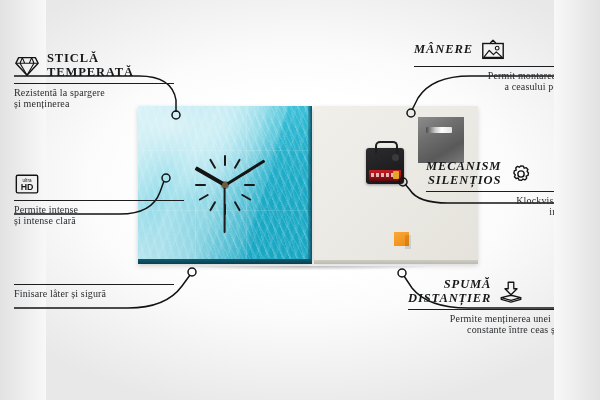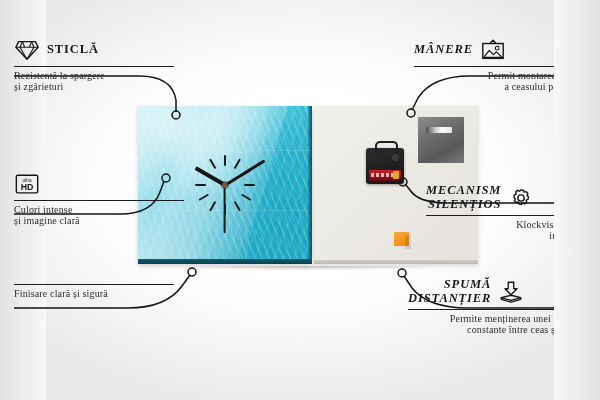--- a/index.html
+++ b/index.html
@@ -244,56 +244,57 @@
     <path d="M586,76 L470,76 Q432,76 418,98 L412,110" fill="none" stroke="#121315" stroke-width="1.5"></path>
     <circle cx="411" cy="113" r="4" fill="none" stroke="#121315" stroke-width="1.5"></circle>
 
     <path d="M586,203 L448,203 Q418,203 410,190 L405,184" fill="none" stroke="#121315" stroke-width="1.5"></path>
     <circle cx="403" cy="182" r="4" fill="none" stroke="#121315" stroke-width="1.5"></circle>
 
     <path d="M586,308 L468,308 Q428,308 412,288 L404,276" fill="none" stroke="#121315" stroke-width="1.5"></path>
     <circle cx="402" cy="273" r="4" fill="none" stroke="#121315" stroke-width="1.5"></circle>
   </svg>
 
-  <div class="callout left" style="left:14px;top:38px;width:165px;">
+  <div class="callout left" style="left:14px;top:52px;width:165px;">
     <div class="co-head">
       <svg class="ico" viewBox="0 0 28 24">
         <path d="M5,3 H23 L26,9 L14,22 L2,9 Z" fill="none" stroke="#141414" stroke-width="1.5" stroke-linejoin="round"></path>
         <path d="M2,9 H26 M9,3 L6.5,9 L14,22 M19,3 L21.5,9 L14,22 M9,3 L11.5,9 H16.5 L19,3" fill="none" stroke="#141414" stroke-width="1.2"></path>
       </svg>
       <div>
         <div class="co-title">STICLĂ</div>
+        <div class="co-title">TEMPERATĂ</div>
       </div>
     </div>
     <div class="co-rule" style="width:160px"></div>
     <div class="co-sub">
       <div>Rezistentă la spargere</div>
-      <div>și zgârieturi</div>
+      <div>și menținerea</div>
     </div>
   </div>
 
   <div class="callout left" style="left:14px;top:172px;width:175px;">
     <div class="co-head">
       <svg class="ico" viewBox="0 0 28 24">
         <rect x="2.5" y="2.5" width="23" height="19" rx="1.5" fill="none" stroke="#141414" stroke-width="1.5"></rect>
         <text x="14" y="10" font-family="Liberation Sans, sans-serif" font-size="5" fill="#141414" text-anchor="middle">ultra</text>
         <text x="14" y="19" font-family="Liberation Sans, sans-serif" font-size="9.5" font-weight="bold" fill="#141414" text-anchor="middle">HD</text>
       </svg>
     </div>
     <div class="co-rule" style="width:170px"></div>
     <div class="co-sub">
-      <div>Culori intense</div>
-      <div>și imagine clară</div>
+      <div>Permite intense</div>
+      <div>și intense clară</div>
     </div>
   </div>
 
   <div class="callout left" style="left:14px;top:280px;width:165px;">
     <div class="co-rule" style="width:160px"></div>
     <div class="co-sub">
-      <div>Finisare clară și sigură</div>
+      <div>Finisare låter și sigură</div>
     </div>
   </div>
 
   <div class="callout right" style="right:14px;top:38px;width:172px;">
     <div class="co-head">
       <div>
         <div class="co-title">MÂNERE</div>
       </div>
       <svg class="ico" viewBox="0 0 28 24">
         <path d="M11,4.5 L14,1.5 L17,4.5" fill="none" stroke="#141414" stroke-width="1.4" stroke-linejoin="round"></path>
@@ -302,21 +303,21 @@
         <path d="M4,20 L10,12.5 L14.5,17 L17.5,14 L24,20 Z" fill="none" stroke="#141414" stroke-width="1.3" stroke-linejoin="round"></path>
       </svg>
     </div>
     <div class="co-rule" style="width:172px"></div>
     <div class="co-sub">
       <div>Permit montarea ușoară</div>
       <div>a ceasului pe perete</div>
     </div>
   </div>
 
-  <div class="callout right" style="right:14px;top:184px;width:160px;">
+  <div class="callout right" style="right:14px;top:160px;width:160px;">
     <div class="co-head">
       <div>
         <div class="co-title">MECANISM</div>
         <div class="co-title">SILENȚIOS</div>
       </div>
       <svg class="ico" viewBox="0 0 28 24">
         <path d="M14,3.2 l2.6,0.45 0.85,2.1 2.2,-0.6 1.85,1.9 -0.95,2.05 1.5,1.75 -0.45,2.6 -2.1,0.85 0.6,2.2 -1.9,1.85 -2.05,-0.95 -1.75,1.5 -2.6,-0.45 -0.85,-2.1 -2.2,0.6 -1.85,-1.9 0.95,-2.05 -1.5,-1.75 0.45,-2.6 2.1,-0.85 -0.6,-2.2 1.9,-1.85 2.05,0.95 Z" fill="none" stroke="#141414" stroke-width="1.5" stroke-linejoin="round"></path>
         <circle cx="14" cy="12" r="3.4" fill="none" stroke="#141414" stroke-width="1.5"></circle>
       </svg>
     </div>

